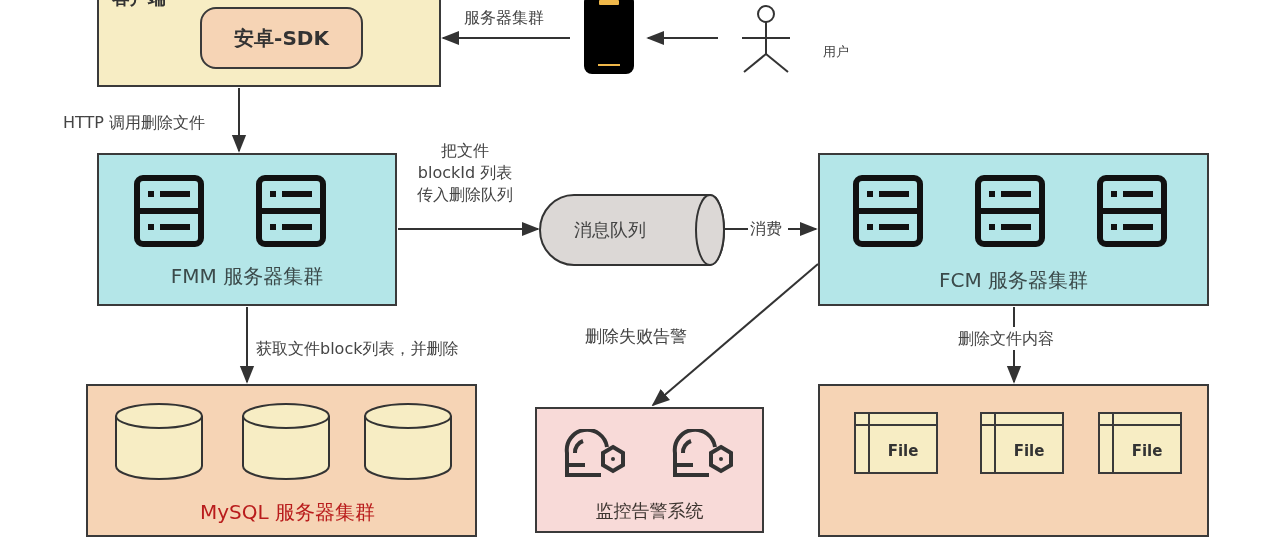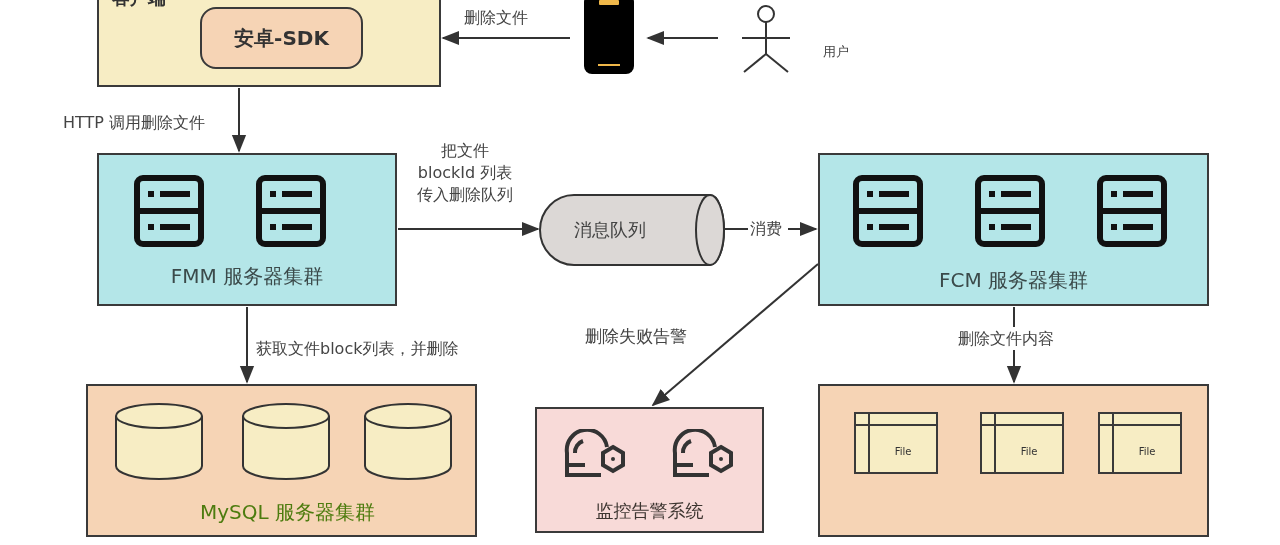--- a/index.html
+++ b/index.html
@@ -19,21 +19,21 @@
   .ceph { left: 818px; top: 384px; width: 391px; height: 153px; background: #f6d4b5; }
   .cluster-label { position: absolute; left: 0; right: 0; text-align: center; font-size: 20px; color: #3b4a4a; }
   .lbl { position: absolute; font-size: 16px; color: #444; white-space: nowrap; }
   .lbl-center { text-align: center; line-height: 22px; }
   svg.overlay { position: absolute; left: 0; top: 0; }
   .file-icon { position: absolute; width: 84px; height: 62px; border: 2px solid #3a3a3a;
                box-sizing: border-box; background: #f7edc4; }
   .file-icon .hbar { position:absolute; left:0; right:0; top:10px; height:2px; background:#3a3a3a; }
   .file-icon .vbar { position:absolute; top:0; bottom:0; left:12px; width:2px; background:#3a3a3a; }
   .file-icon .ftxt { position:absolute; left:14px; right:0; top:16px; bottom:0; display:flex;
-                     align-items:center; justify-content:center; font-weight:normal; font-size:10px; color:#333; }
+                     align-items:center; justify-content:center; font-weight:bold; font-size:15px; color:#333; }
 </style>
 </head>
 <body>
 
 <svg class="overlay" width="1280" height="545">
   <defs>
     <marker id="ah" viewBox="0 0 10 10" refX="9" refY="5" markerWidth="9" markerHeight="9" orient="auto-start-reverse">
       <path d="M0,1 L10,5 L0,9 z" fill="#333"></path>
     </marker>
   </defs>
@@ -61,21 +61,21 @@
 <div class="abs client-title">客户端</div>
 <div class="box sdk">
   <span>安卓-SDK</span>
 </div>
 
 <svg class="abs" style="left:583px;top:0px" width="52" height="75" viewBox="0 0 52 75">
   <rect x="1" y="-6" width="50" height="80" rx="8" fill="#000"></rect>
   <rect x="16" y="0" width="20" height="5" rx="1" fill="#f0b84a"></rect>
   <rect x="15" y="64" width="22" height="2" fill="#f0b84a"></rect>
 </svg>
-<div class="lbl" style="left:464px;top:8px;">删除文件</div>
+<div class="lbl" style="left:464px;top:8px;">服务器集群</div>
 
 <svg class="abs" style="left:738px;top:2px" width="56" height="72" viewBox="0 0 56 72">
   <circle cx="28" cy="12" r="8" fill="none" stroke="#333" stroke-width="2"></circle>
   <line x1="28" y1="20" x2="28" y2="52" stroke="#333" stroke-width="2"></line>
   <line x1="4" y1="36" x2="52" y2="36" stroke="#333" stroke-width="2"></line>
   <line x1="28" y1="52" x2="6" y2="70" stroke="#333" stroke-width="2"></line>
   <line x1="28" y1="52" x2="50" y2="70" stroke="#333" stroke-width="2"></line>
 </svg>
 <div class="lbl" style="left:823px;top:43px;font-size:13px;">用户</div>
 
@@ -150,21 +150,21 @@
     <ellipse cx="45" cy="14" rx="43" ry="12" fill="#f7edc4" stroke="#333" stroke-width="2"></ellipse>
   </svg>
   <svg class="abs" style="left:153px;top:16px" width="90" height="80" viewBox="0 0 90 80">
     <path d="M2,14 L2,64 A43,13 0 0 0 88,64 L88,14" fill="#f7edc4" stroke="#333" stroke-width="2"></path>
     <ellipse cx="45" cy="14" rx="43" ry="12" fill="#f7edc4" stroke="#333" stroke-width="2"></ellipse>
   </svg>
   <svg class="abs" style="left:275px;top:16px" width="90" height="80" viewBox="0 0 90 80">
     <path d="M2,14 L2,64 A43,13 0 0 0 88,64 L88,14" fill="#f7edc4" stroke="#333" stroke-width="2"></path>
     <ellipse cx="45" cy="14" rx="43" ry="12" fill="#f7edc4" stroke="#333" stroke-width="2"></ellipse>
   </svg>
-  <div class="cluster-label" style="top:113px;color:#4d7c0f;padding-left:12px;">MySQL 服务器集群</div>
+  <div class="cluster-label" style="top:113px;color:#b91c1c;padding-left:12px;">MySQL 服务器集群</div>
 </div>
 
 <div class="box monitor">
   <svg class="abs" style="left:24px;top:20px" width="70" height="50" viewBox="0 0 70 50">
     <path d="M6,44 L6,24 A20,20 0 0 1 46,18" fill="none" stroke="#333" stroke-width="4"></path>
     <path d="M14,24 A12,12 0 0 1 22,12" fill="none" stroke="#333" stroke-width="4"></path>
     <line x1="6" y1="36" x2="24" y2="36" stroke="#333" stroke-width="4"></line>
     <line x1="4" y1="46" x2="40" y2="46" stroke="#333" stroke-width="4"></line>
     <polygon points="52,18 62,24 62,36 52,42 42,36 42,24" fill="none" stroke="#333" stroke-width="4"></polygon>
     <circle cx="52" cy="30" r="2" fill="#333"></circle>

